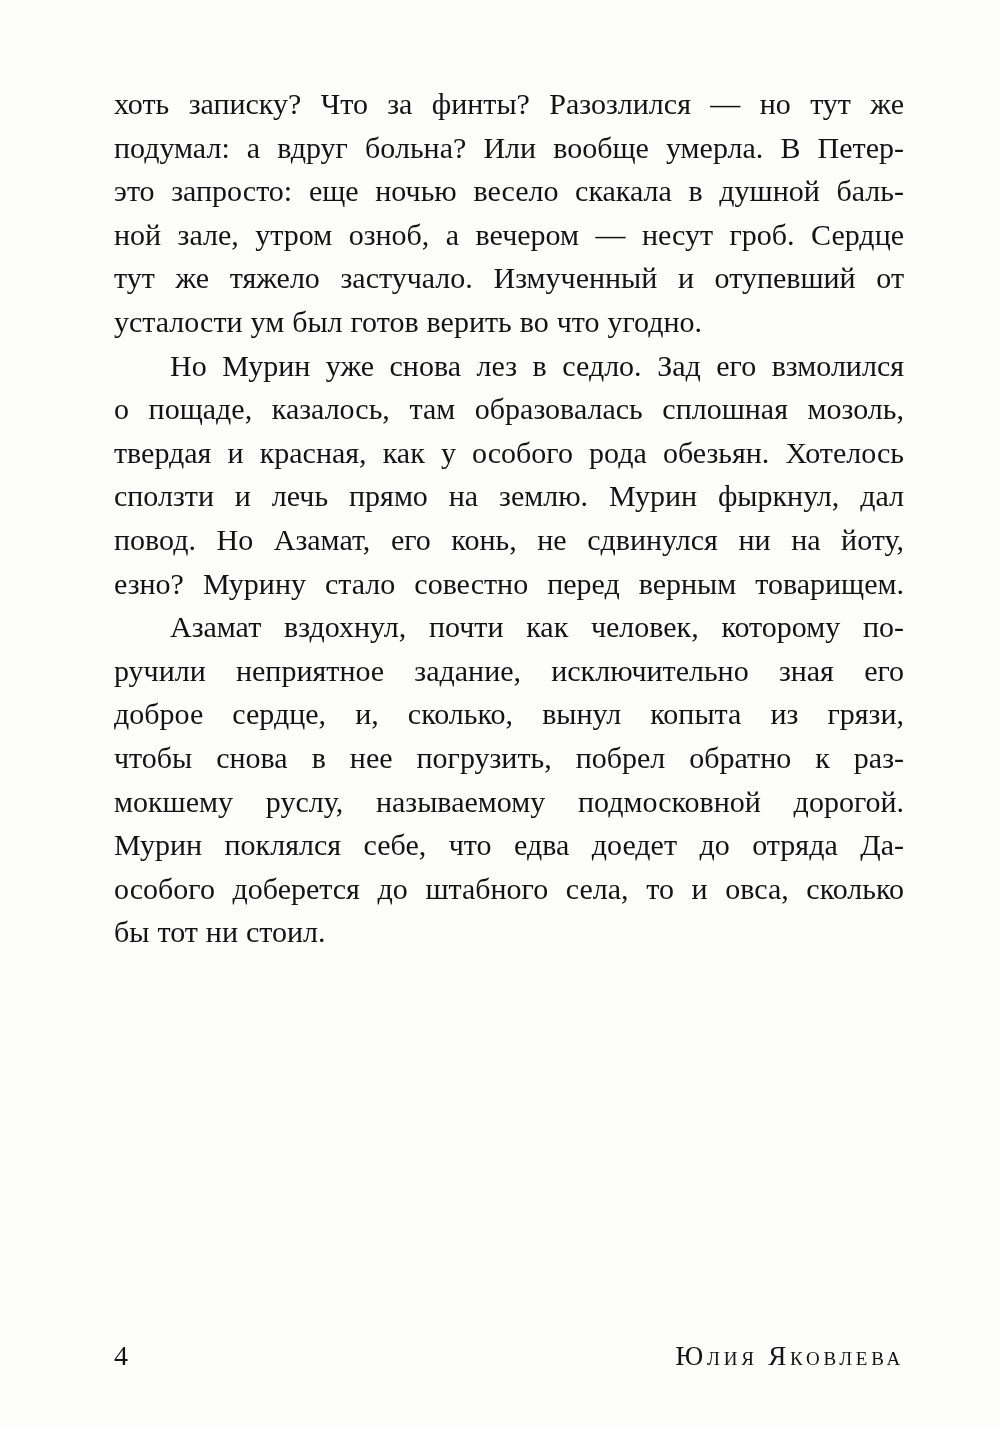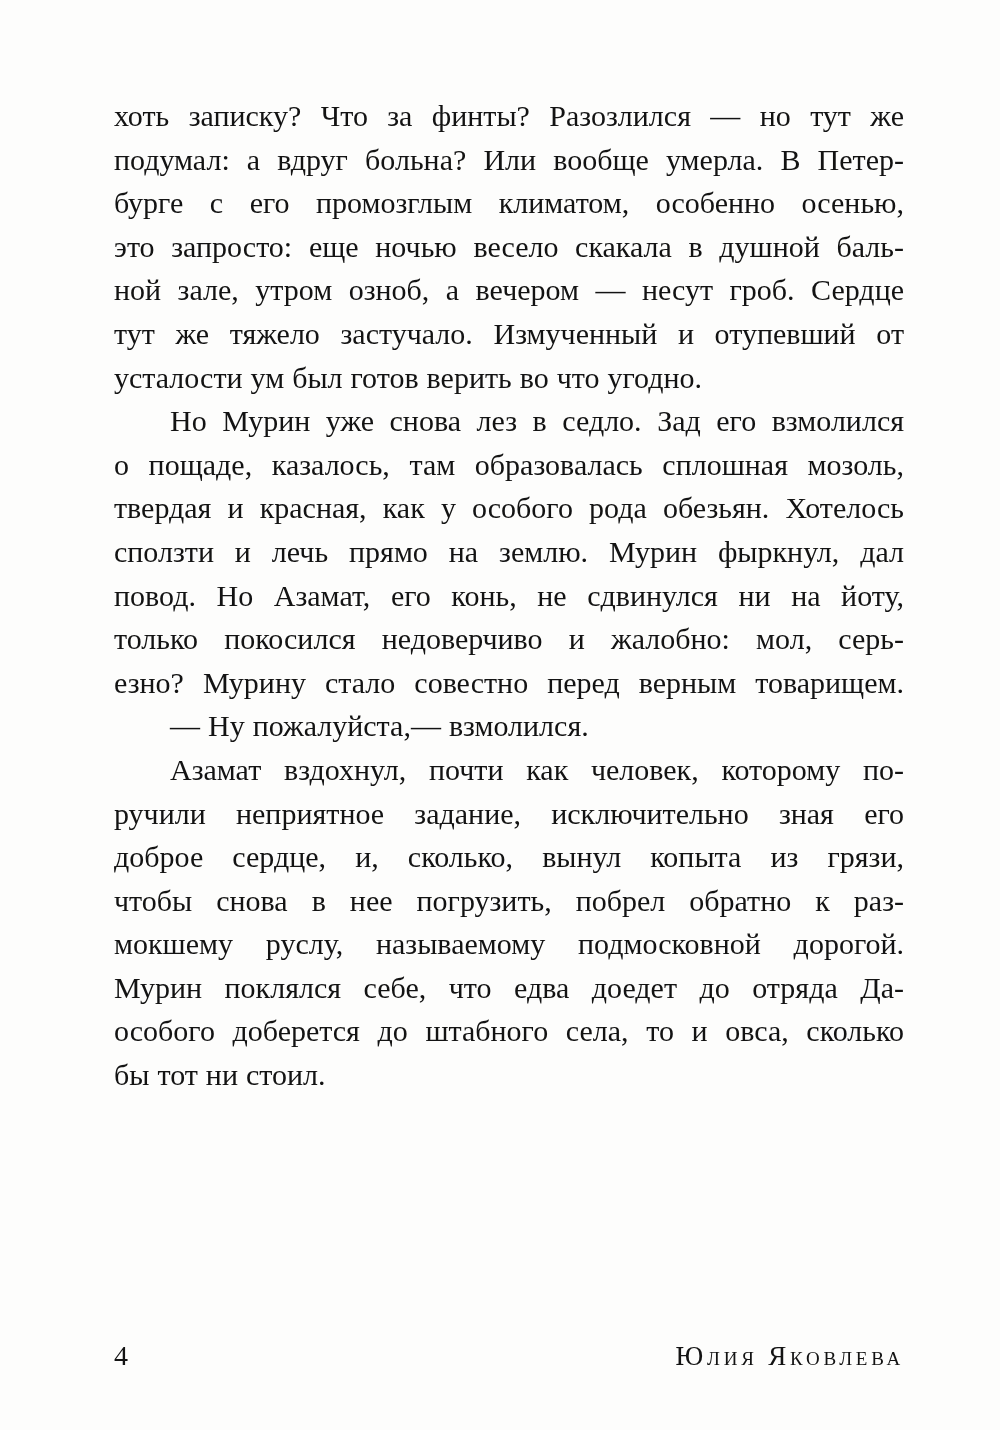--- a/index.html
+++ b/index.html
@@ -13,21 +13,21 @@
     height: 1430px;
     background: #fdfdfc;
     font-family: "Liberation Serif", "DejaVu Serif", serif;
     color: #131313;
     overflow: hidden;
     box-sizing: border-box;
   }
   .text-block {
     position: absolute;
     left: 114px;
-    top: 94px;
+    top: 82px;
     width: 790px;
   }
   .para {
     margin: 0;
     padding: 0;
   }
   .line {
     font-size: 30px;
     line-height: 43.6px;
     text-align: justify;
@@ -64,37 +64,32 @@
 </style>
 </head>
 <body>
 
 <div class="page">
 
   <div class="text-block">
       <div class="para">
         <div class="line">хоть записку? Что за финты? Разозлился — но тут же</div>
         <div class="line">подумал: а вдруг больна? Или вообще умерла. В Петер-</div>
-        <div class="line">бурге с его промозглым климатом, особенно осенью,</div>
         <div class="line">это запросто: еще ночью весело скакала в душной баль-</div>
         <div class="line">ной зале, утром озноб, а вечером — несут гроб. Сердце</div>
         <div class="line">тут же тяжело застучало. Измученный и отупевший от</div>
         <div class="line short">усталости ум был готов верить во что угодно.</div>
       </div>
       <div class="para">
         <div class="line indent">Но Мурин уже снова лез в седло. Зад его взмолился</div>
         <div class="line">о пощаде, казалось, там образовалась сплошная мозоль,</div>
         <div class="line">твердая и красная, как у особого рода обезьян. Хотелось</div>
         <div class="line">сползти и лечь прямо на землю. Мурин фыркнул, дал</div>
         <div class="line">повод. Но Азамат, его конь, не сдвинулся ни на йоту,</div>
-        <div class="line">только покосился недоверчиво и жалобно: мол, серь-</div>
         <div class="line">езно? Мурину стало совестно перед верным товарищем.</div>
-      </div>
-      <div class="para">
-        <div class="line short indent">— Ну пожалуйста,— взмолился.</div>
       </div>
       <div class="para">
         <div class="line indent">Азамат вздохнул, почти как человек, которому по-</div>
         <div class="line">ручили неприятное задание, исключительно зная его</div>
         <div class="line">доброе сердце, и, сколько, вынул копыта из грязи,</div>
         <div class="line">чтобы снова в нее погрузить, побрел обратно к раз-</div>
         <div class="line">мокшему руслу, называемому подмосковной дорогой.</div>
         <div class="line">Мурин поклялся себе, что едва доедет до отряда Да-</div>
         <div class="line">особого доберется до штабного села, то и овса, сколько</div>
         <div class="line short">бы тот ни стоил.</div>

